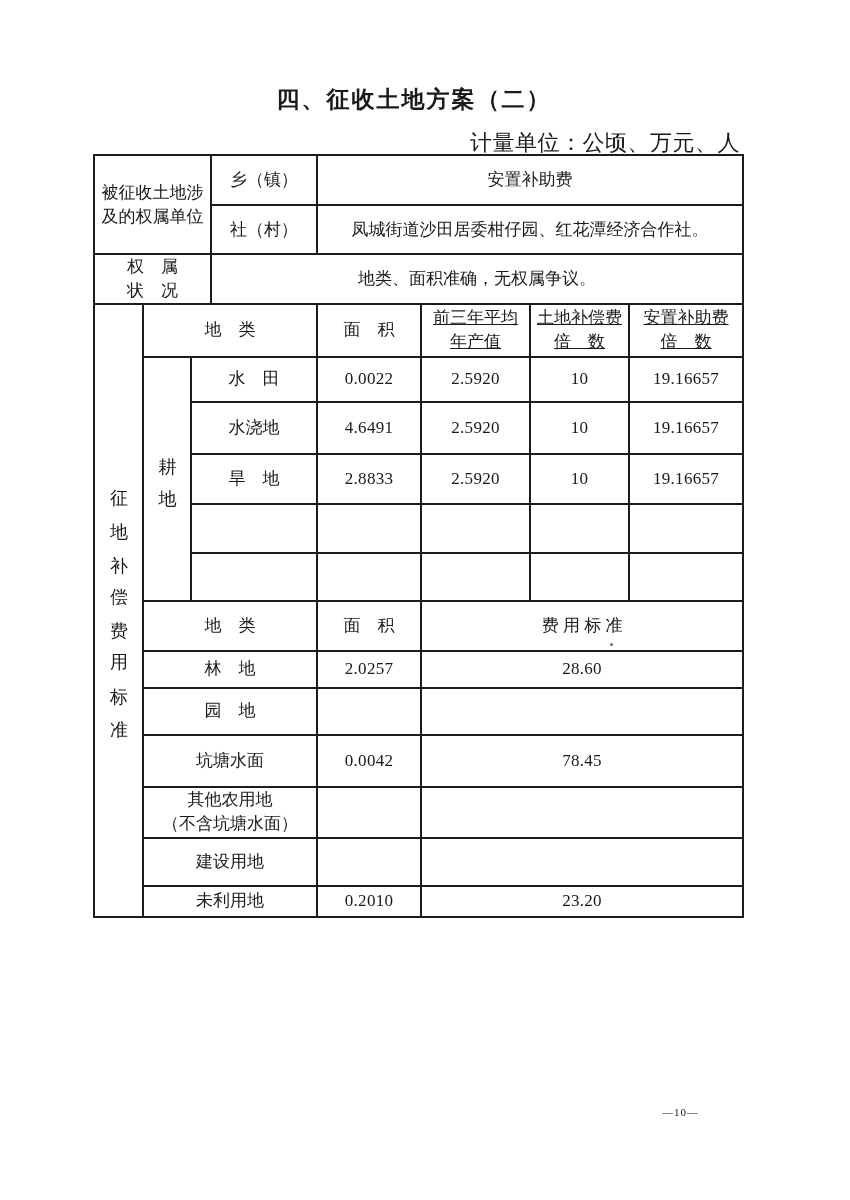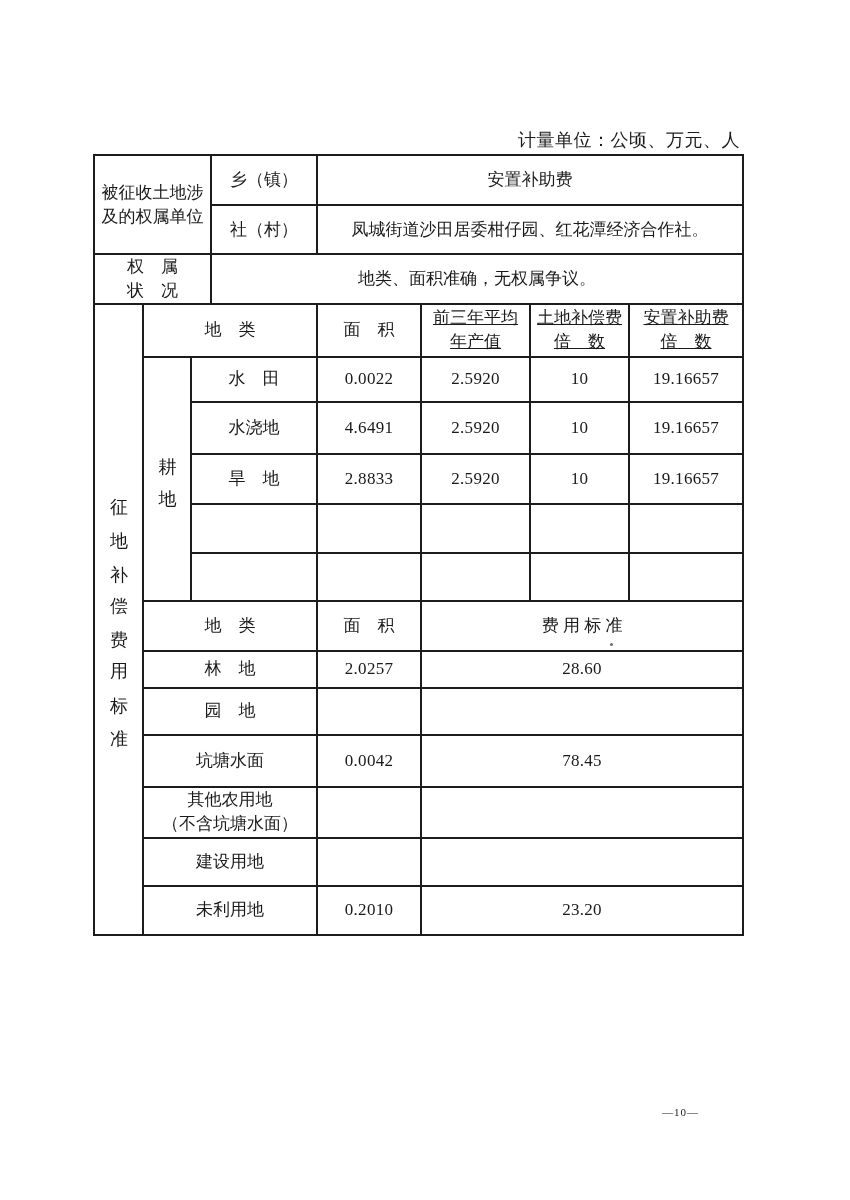--- a/index.html
+++ b/index.html
@@ -13,21 +13,21 @@
     overflow:hidden;
   }
   .doc-title{
     position:absolute;top:84px;left:0;width:828px;
     text-align:center;
     font-family:"Liberation Sans","DejaVu Sans",sans-serif;
     font-weight:bold;font-size:23px;letter-spacing:2px;
   }
   .unit-note{
     position:absolute;top:128px;right:110px;
-    font-size:18px;letter-spacing:0.5px;
+    font-size:22px;letter-spacing:0.5px;
   }
   table.main{
     position:absolute;left:93px;top:154px;
     width:649px;
     border-collapse:collapse;table-layout:fixed;
     border:2px solid #1c1c1c;
     padding-left:48px;
   }
   table.main td{
     border:2px solid #1c1c1c;
@@ -47,36 +47,37 @@
     font-size:18px;
     letter-spacing:33px;
   }
   td.vlabel span.short{letter-spacing:32px;}
   
   tr.r1{height:50px} tr.r2{height:49px} tr.r3{height:47px}
   tr.r4{height:53px} tr.r5{height:45px} tr.r6{height:52px}
   tr.r7{height:50px} tr.r8{height:49px} tr.r9{height:48px}
   tr.r10{height:50px} tr.r11{height:37px} tr.r12{height:47px}
   tr.r13{height:52px} tr.r14{height:51px} tr.r15{height:48px}
-  tr.r16{height:49px}
+  tr.r16{height:31px}
   .page-number{
     position:absolute;left:662px;top:1106px;
     font-size:11px;letter-spacing:1px;
   }
   .artifact-dot{
     position:absolute;left:610px;top:643px;
     width:3px;height:3px;border-radius:50%;
     background:#6a6a6a;
   }
 </style>
 </head>
 <body>
 
 <div class="page">
 
+  <div class="doc-title">四、征收土地方案（二）</div>
   <div class="unit-note">计量单位：公顷、万元、人</div>
 
   <table class="main">
     <colgroup>
       <col style="width:49px">
         <col style="width:48px">
         <col style="width:20px">
         <col style="width:106px">
       <col style="width:104px">
         <col style="width:109px">

